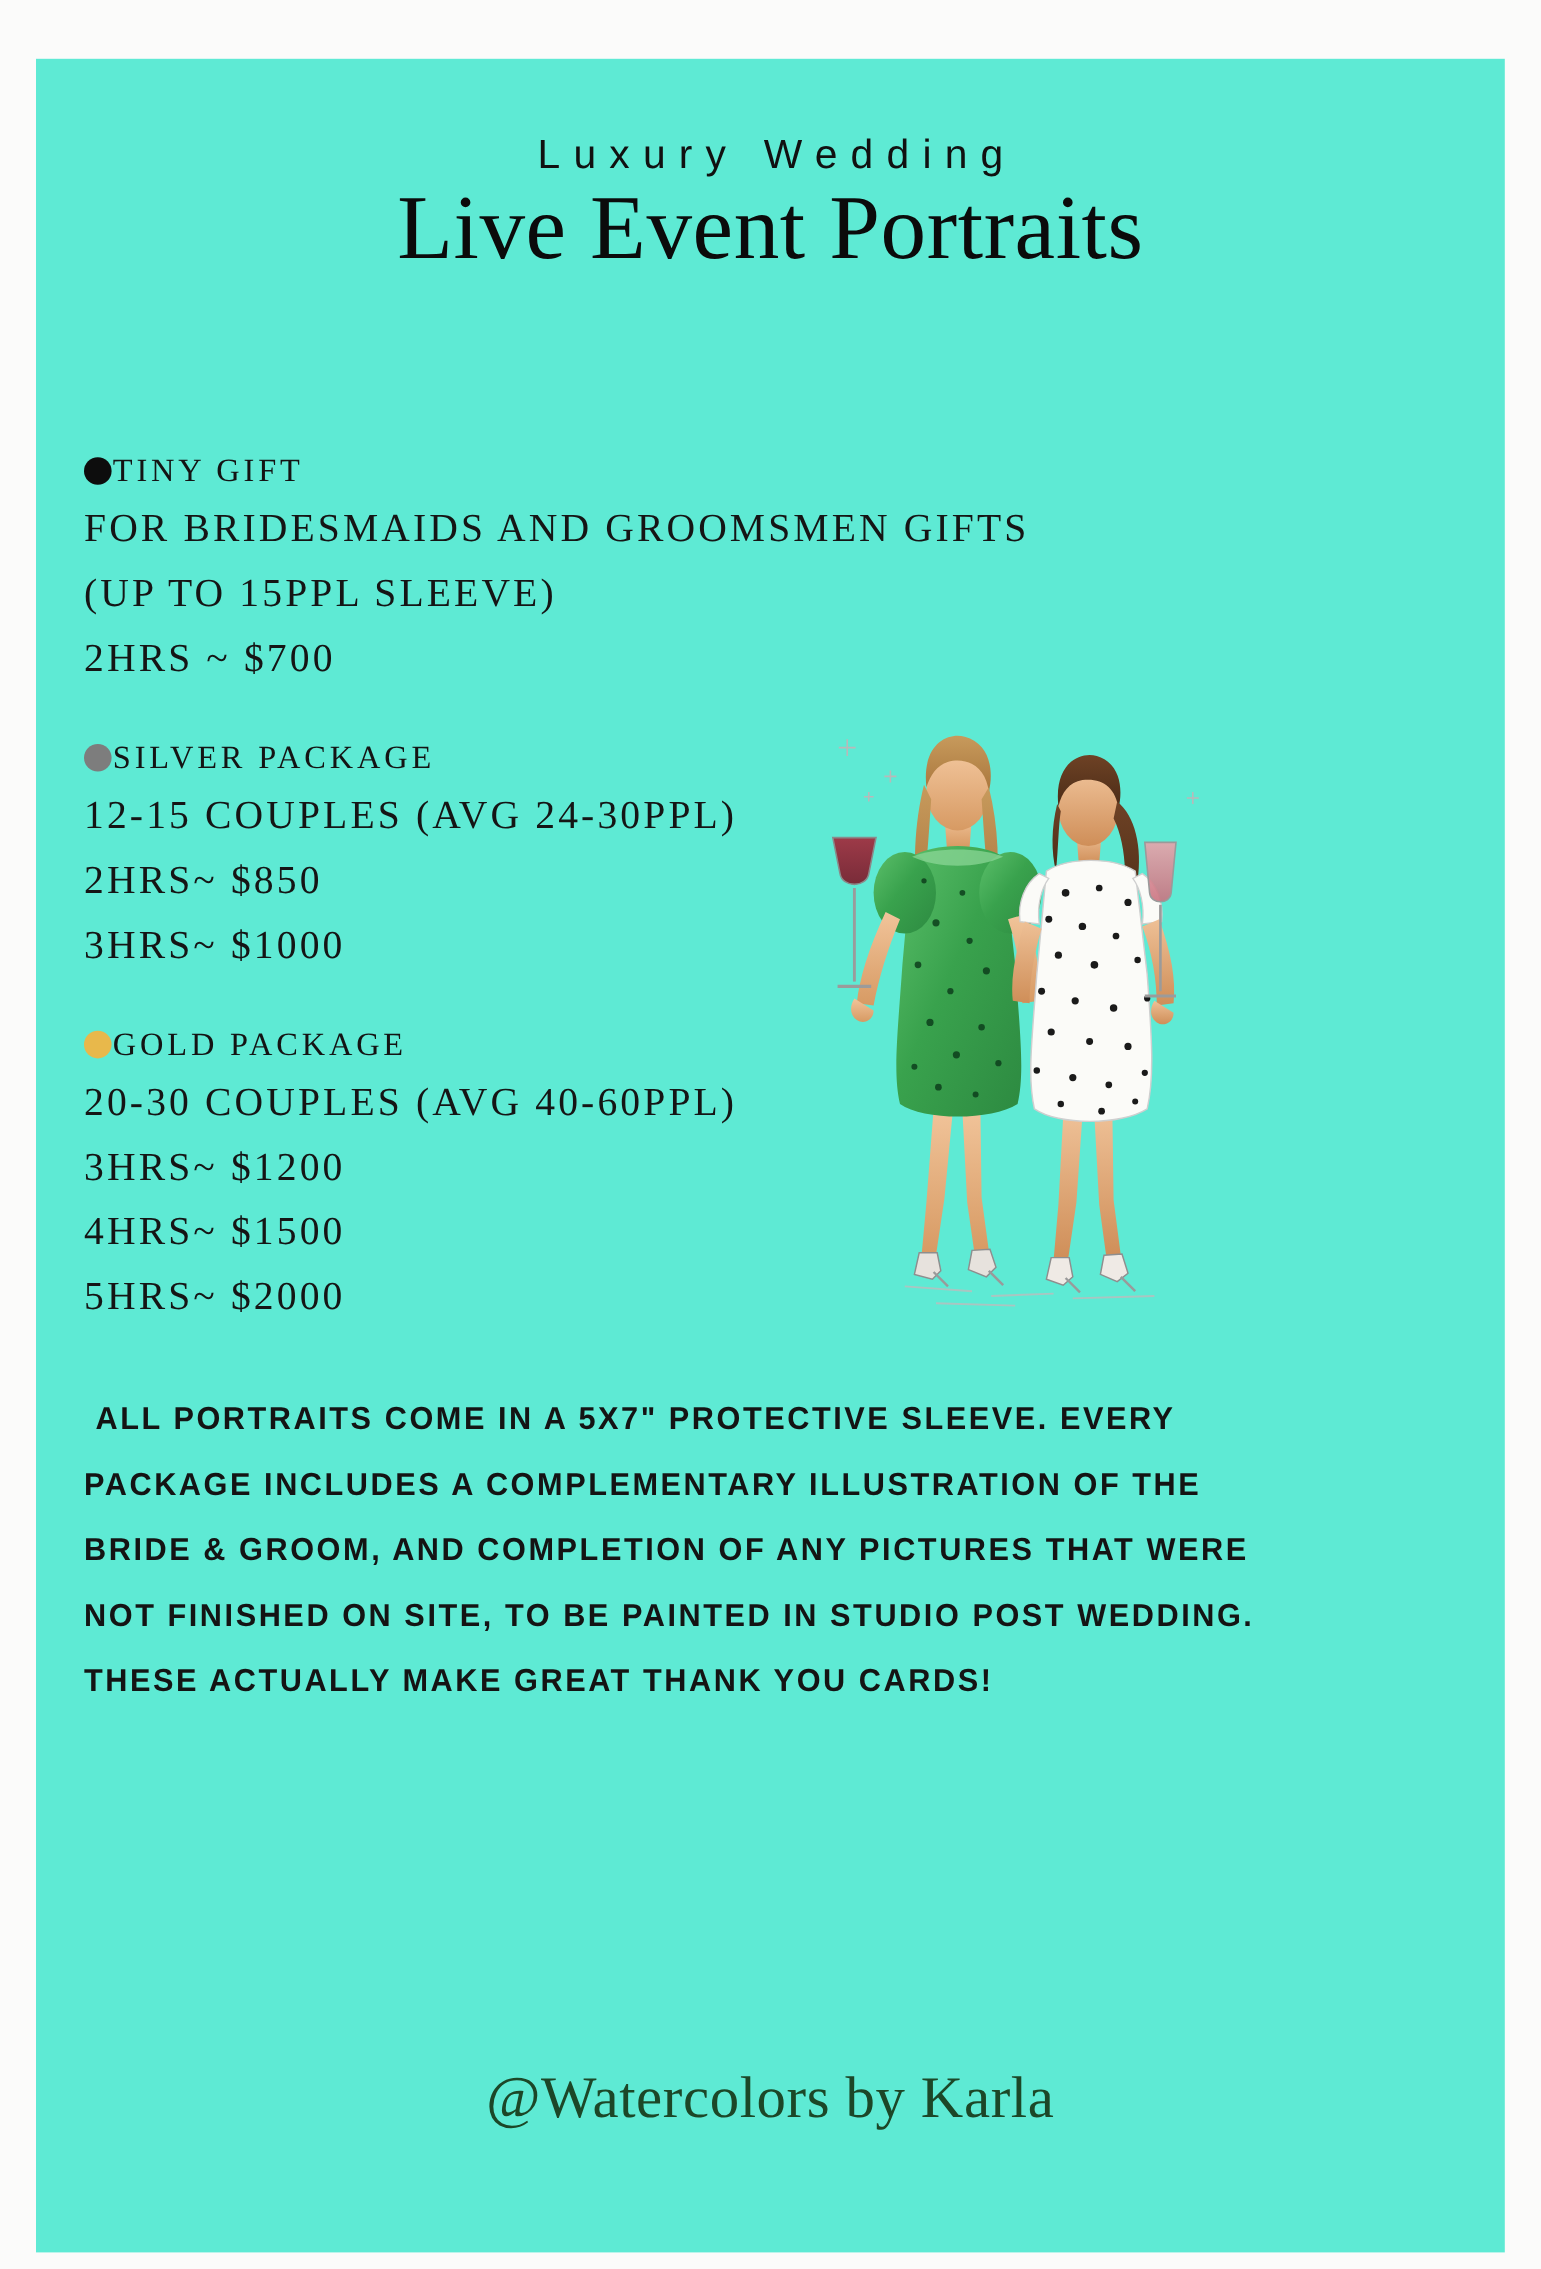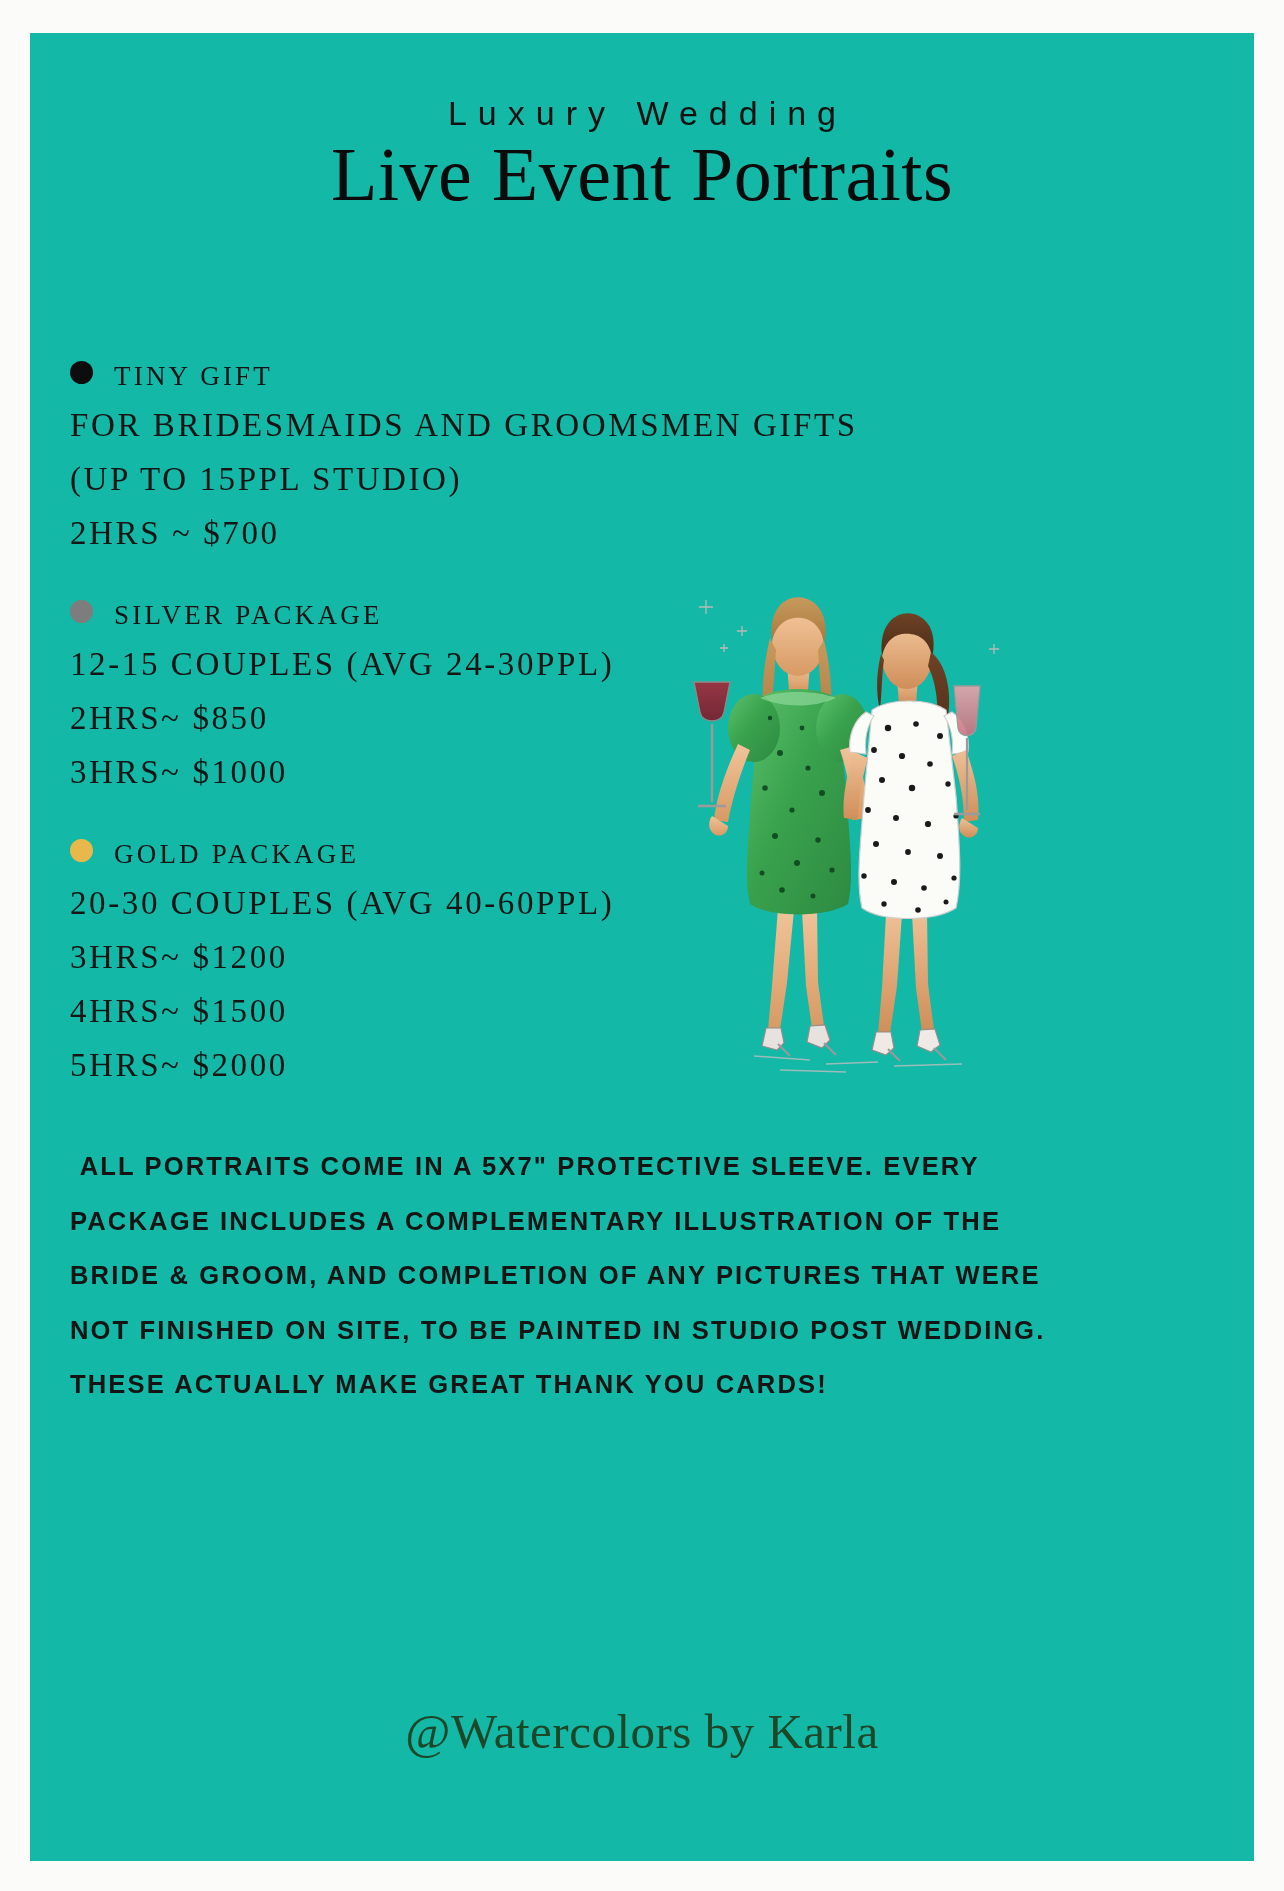--- a/index.html
+++ b/index.html
@@ -19,24 +19,24 @@
   .page-frame {
     position: absolute;
     left: 0; top: 0;
     width: 1284px;
     height: 1891px;
     background: #fbfbfa;
   }
   .page-card {
     position: absolute;
     left: 30px;
-    top: 33px;
+    top: 49px;
     width: 1224px;
     height: 1828px;
-    background: #14b8a6;
+    background: #5eead4;
   }
 
   
   .header {
     position: absolute;
     left: 0;
     top: 62px;
     width: 1224px;
     text-align: center;
   }
@@ -73,23 +73,22 @@
     position: absolute;
     left: 40px;
     top: 328px;
     width: 700px;
   }
   .pkg { margin-bottom: 50px; }
   .pkg:last-child { margin-bottom: 4px; }
 
   .pkg-head {
     display: flex;
-    align-items: flex-start;
+    align-items: center;
     margin-bottom: 17px;
-    gap: 20px;
   }
   .dot {
     width: 23px;
     height: 23px;
     border-radius: 50%;
     flex: 0 0 auto;
     display: inline-block;
   }
   .pkg-title {
     font-family: "Liberation Serif", serif;
@@ -312,21 +311,21 @@
     </div>
 
     <div class="packages">
 
       <div class="pkg">
         <div class="pkg-head">
           <span class="dot" style="background:#0d0d0d"></span>
           <span class="pkg-title">TINY GIFT</span>
         </div>
         <div class="pkg-line">FOR BRIDESMAIDS AND GROOMSMEN GIFTS</div>
-        <div class="pkg-line"> (UP TO 15PPL STUDIO)</div>
+        <div class="pkg-line"> (UP TO 15PPL SLEEVE)</div>
         <div class="pkg-line">2HRS ~ $700</div>
       </div>
 
       <div class="pkg">
         <div class="pkg-head">
           <span class="dot" style="background:#7d7d7d"></span>
           <span class="pkg-title">SILVER PACKAGE</span>
         </div>
         <div class="pkg-line"> 12-15 COUPLES (AVG 24-30PPL)</div>
         <div class="pkg-line">2HRS~ $850</div>

